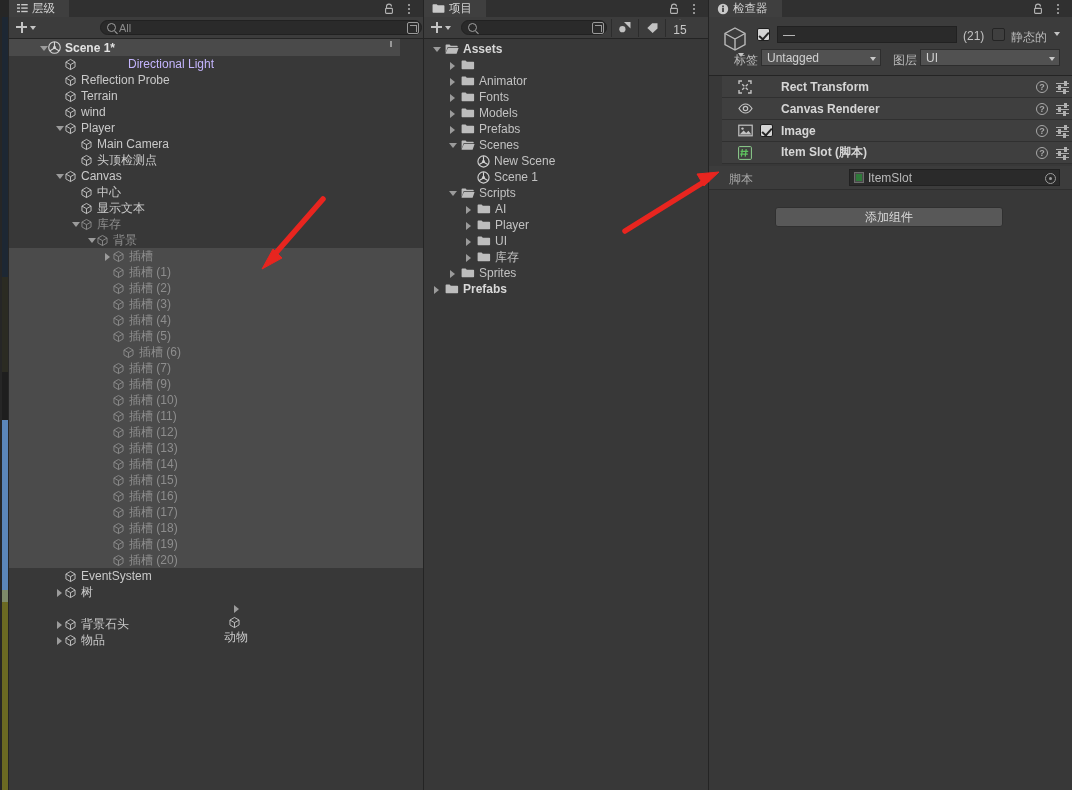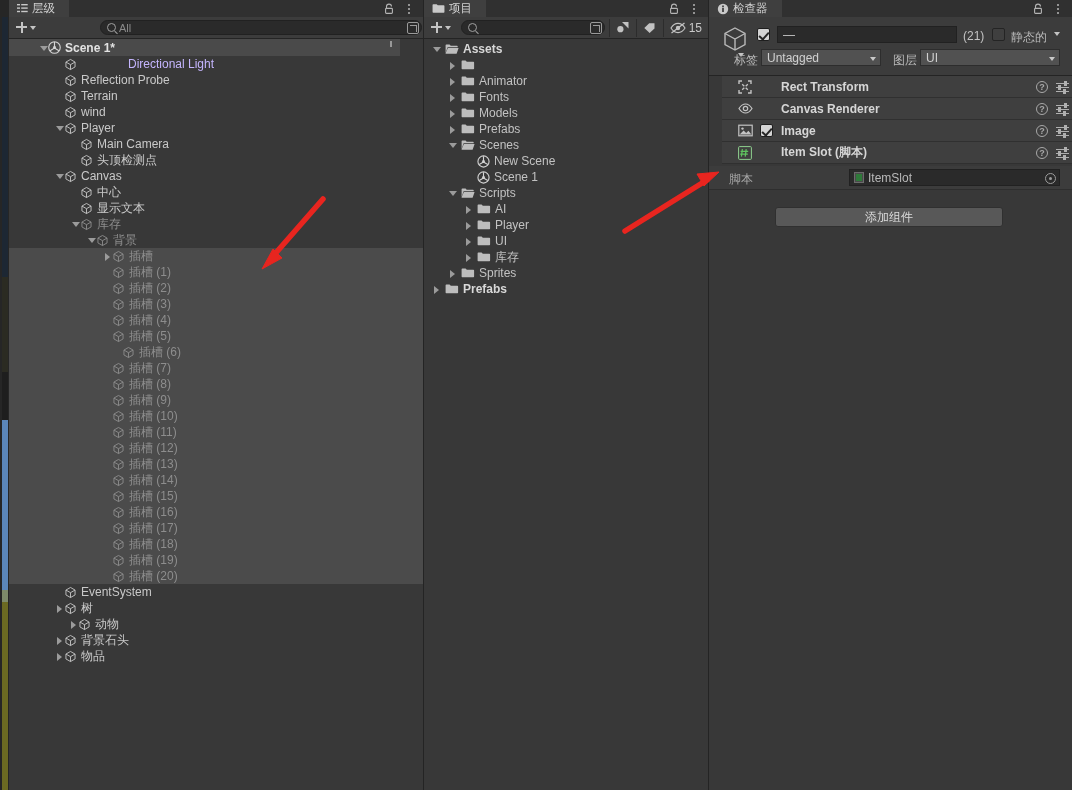--- a/index.html
+++ b/index.html
@@ -398,30 +398,20 @@
           <span class="lbl" style="color: rgb(141, 141, 141);">插槽 (7)</span>
         </div>
         <div class="row hrow dim hsel" style="padding-left: 94px;">
           <span class="twisty"></span>
           <span class="ic">
             <svg width="13" height="13" viewBox="0 0 16 16" class="cube">
               <path d="M8 1.8 L13.6 5 V11 L8 14.2 L2.4 11 V5 Z" fill="none" stroke="#8d8d8d" stroke-width="1.1"></path>
               <path d="M2.4 5 L8 8.2 L13.6 5 M8 8.2 V14.2" fill="none" stroke="#8d8d8d" stroke-width="1.1"></path>
             </svg>
           </span>
-          <span class="lbl" style="color: rgb(141, 141, 141);">插槽 (8)</span>
-        </div>
-        <div class="row hrow dim hsel" style="padding-left: 94px;">
-          <span class="twisty"></span>
-          <span class="ic">
-            <svg width="13" height="13" viewBox="0 0 16 16" class="cube">
-              <path d="M8 1.8 L13.6 5 V11 L8 14.2 L2.4 11 V5 Z" fill="none" stroke="#8d8d8d" stroke-width="1.1"></path>
-              <path d="M2.4 5 L8 8.2 L13.6 5 M8 8.2 V14.2" fill="none" stroke="#8d8d8d" stroke-width="1.1"></path>
-            </svg>
-          </span>
           <span class="lbl" style="color: rgb(141, 141, 141);">插槽 (9)</span>
         </div>
         <div class="row hrow dim hsel" style="padding-left: 94px;">
           <span class="twisty"></span>
           <span class="ic">
             <svg width="13" height="13" viewBox="0 0 16 16" class="cube">
               <path d="M8 1.8 L13.6 5 V11 L8 14.2 L2.4 11 V5 Z" fill="none" stroke="#8d8d8d" stroke-width="1.1"></path>
               <path d="M2.4 5 L8 8.2 L13.6 5 M8 8.2 V14.2" fill="none" stroke="#8d8d8d" stroke-width="1.1"></path>
             </svg>
           </span>
@@ -540,21 +530,21 @@
         <div class="row hrow" style="padding-left: 46px;">
           <span class="twisty closed"></span>
           <span class="ic">
             <svg width="13" height="13" viewBox="0 0 16 16" class="cube">
               <path d="M8 1.8 L13.6 5 V11 L8 14.2 L2.4 11 V5 Z" fill="none" stroke="#c9c9c9" stroke-width="1.1"></path>
               <path d="M2.4 5 L8 8.2 L13.6 5 M8 8.2 V14.2" fill="none" stroke="#c9c9c9" stroke-width="1.1"></path>
             </svg>
           </span>
           <span class="lbl" style="color: rgb(201, 201, 201);">树</span>
         </div>
-        <div class="row hrow" style="padding-left: 60px;">
+        <div class="row hrow" style="padding-left: 40px; flex-direction: column;">
           <span class="twisty closed"></span>
           <span class="ic">
             <svg width="13" height="13" viewBox="0 0 16 16" class="cube">
               <path d="M8 1.8 L13.6 5 V11 L8 14.2 L2.4 11 V5 Z" fill="none" stroke="#c9c9c9" stroke-width="1.1"></path>
               <path d="M2.4 5 L8 8.2 L13.6 5 M8 8.2 V14.2" fill="none" stroke="#c9c9c9" stroke-width="1.1"></path>
             </svg>
           </span>
           <span class="lbl" style="color: rgb(201, 201, 201);">动物</span>
         </div>
         <div class="row hrow" style="padding-left: 46px;">
@@ -620,21 +610,21 @@
           <circle cx="4.4" cy="8.2" r="3.1" fill="#c2c2c2"></circle>
         </svg>
       </div>
       <div style="width:1px;height:18px;background:#2c2c2c;"></div>
       <div style="width:26px;height:18px;display:flex;align-items:center;justify-content:center;">
         <svg width="13" height="12" viewBox="0 0 13 12">
           <path d="M1.3 6 L6.2 1.2 h5.3 v5.3 L6.6 11 Z" fill="#c2c2c2"></path>
         </svg>
       </div>
       <div style="width:1px;height:18px;background:#2c2c2c;"></div>
-      <div style="display:flex;align-items:center;gap:3px;padding:0 6px;height:18px;">
+      <div style="display:flex;align-items:center;gap:3px;padding:0 6px;height:18px;flex-direction:column;">
         <svg width="16" height="12" viewBox="0 0 16 12">
           <path d="M1 6 C3.2 2.4 6 1.4 8 1.4 C10 1.4 12.8 2.4 15 6 C12.8 9.6 10 10.6 8 10.6 C6 10.6 3.2 9.6 1 6 Z" fill="none" stroke="#c2c2c2" stroke-width="1.1"></path>
           <circle cx="8" cy="6" r="2.2" fill="#c2c2c2"></circle>
           <path d="M1.5 11 L14.5 1" stroke="#c2c2c2" stroke-width="1.3"></path>
         </svg>
         <span style="font-size:12px;color:#c8c8c8;">15</span>
       </div>
     </div>
 
     <div class="hsep" style="top:38px;"></div>

